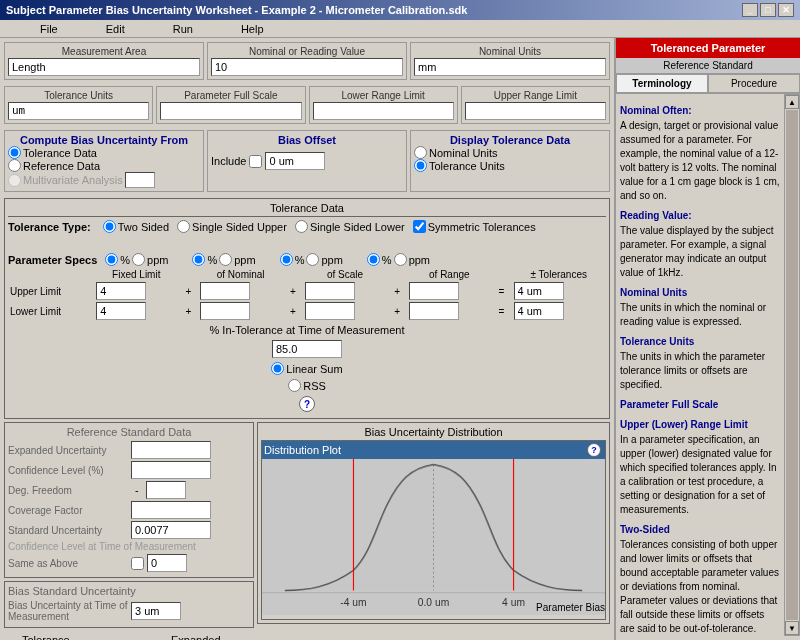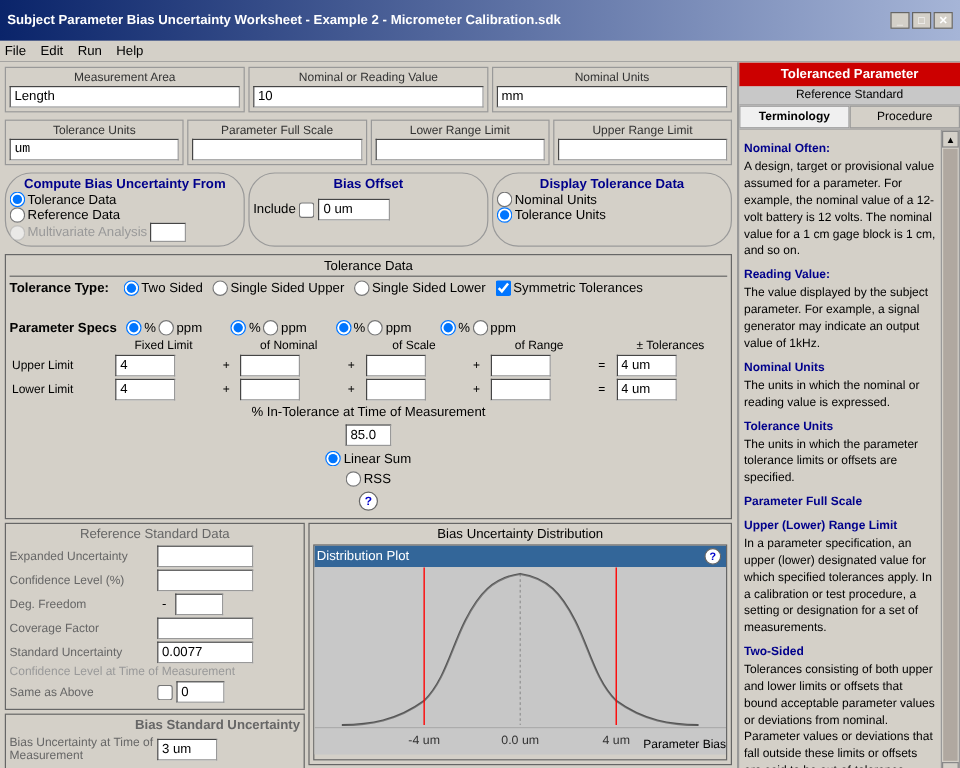--- a/index.html
+++ b/index.html
@@ -2,21 +2,21 @@
 <html><head>
   <meta charset="utf-8">
   <style>
     * { box-sizing: border-box; margin: 0; padding: 0; }
     body { font-family: Arial, sans-serif; font-size: 11px; background: #d4d0c8; width: 800px; height: 640px; overflow: hidden; }
     
     
     .title-bar {
       background: linear-gradient(to right, #0a246a, #a6b5d7);
       color: white;
-      padding: 17px 6px;
+      padding: 3px 6px;
       font-size: 11px;
       font-weight: bold;
       display: flex;
       align-items: center;
       justify-content: space-between;
       height: 20px;
     }
     .title-bar-buttons { display: flex; gap: 2px; }
     .title-bar-btn {
       width: 16px; height: 14px;
@@ -28,21 +28,21 @@
     }
     
     
     .menu-bar {
       background: #d4d0c8;
       border-bottom: 1px solid #999;
       padding: 2px 4px;
       display: flex; gap: 12px;
       height: 18px; align-items: center;
     }
-    .menu-item { font-size: 11px; cursor: pointer; }
+    .menu-item { font-size: 11px; cursor: pointer; margin-left: 36px; }
     
     
     .main-container { display: flex; height: calc(640px - 38px); }
     
     
     .left-panel {
       flex: 1;
       background: #d4d0c8;
       padding: 4px;
       overflow-y: auto;
@@ -240,25 +240,24 @@
     
     
     .bias-section {
       border: 1px solid #666;
       background: #d4d0c8;
       padding: 3px;
       margin-bottom: 3px;
     }
     
     .bias-title {
-      text-align: right;
+      text-align: left;
       color: #666;
       font-size: 11px;
       margin-bottom: 3px;
-      font-weight: bold;
     }
     
     .scrollbar-v {
       width: 16px;
       background: #d4d0c8;
       border: 1px solid #999;
       display: flex;
       flex-direction: column;
     }
     
@@ -271,21 +270,21 @@
     }
     
     .scroll-thumb {
       flex: 1;
       background: #b0a8a0;
       margin: 1px;
     }
     
     
     .three-col { display: flex; gap: 3px; margin-bottom: 3px; }
-    .three-col > div { flex: 1; border-radius: 22px; }
+    .three-col > div { flex: 1; }
     
     .inline-radio { display: flex; align-items: center; gap: 2px; }
     .inline-radio input { margin: 0; }
     
     .percent-in-row {
       display: flex; align-items: center; gap: 4px; margin: 3px 0; flex-direction: column;
     }
     
     .help-btn {
       width: 16px; height: 16px;
@@ -485,21 +484,21 @@
             <td style="text-align:center">+</td>
             <td><input type="text" class="specs-input" value="" style=""></td>
             <td style="text-align:center">=</td>
             <td><input type="text" class="specs-input" value="4 um" style=""></td>
           </tr>
         </tbody>
       </table>
 
       <div class="percent-in-row">
         <label>% In-Tolerance at Time of Measurement</label>
-        <input type="text" style="width: 38px;" value="85.0">
+        <input type="text" style="width: 70px;" value="85.0">
         <label class="inline-radio">
           <input type="radio" name="calcMethod" checked="" style="">
           <span>Linear Sum</span>
         </label>
         <label class="inline-radio">
           <input type="radio" name="calcMethod" style="">
           <span>RSS</span>
         </label>
         <div class="help-btn">?</div>
       </div>

